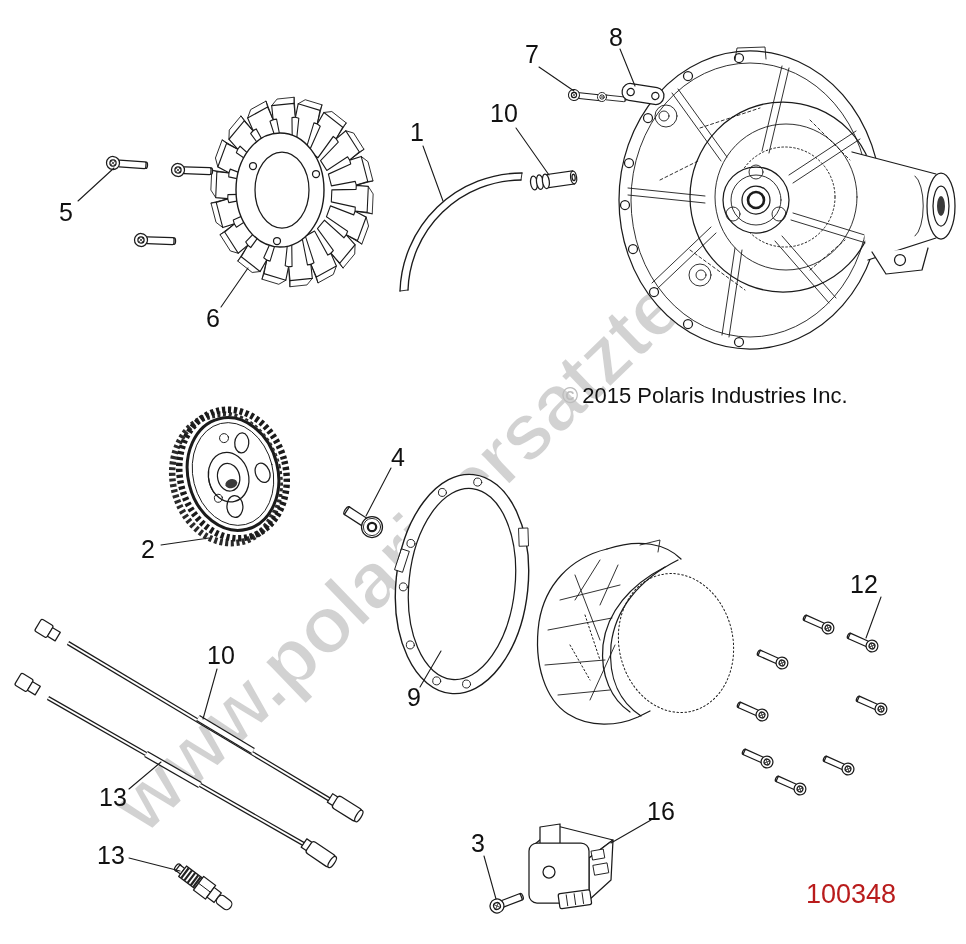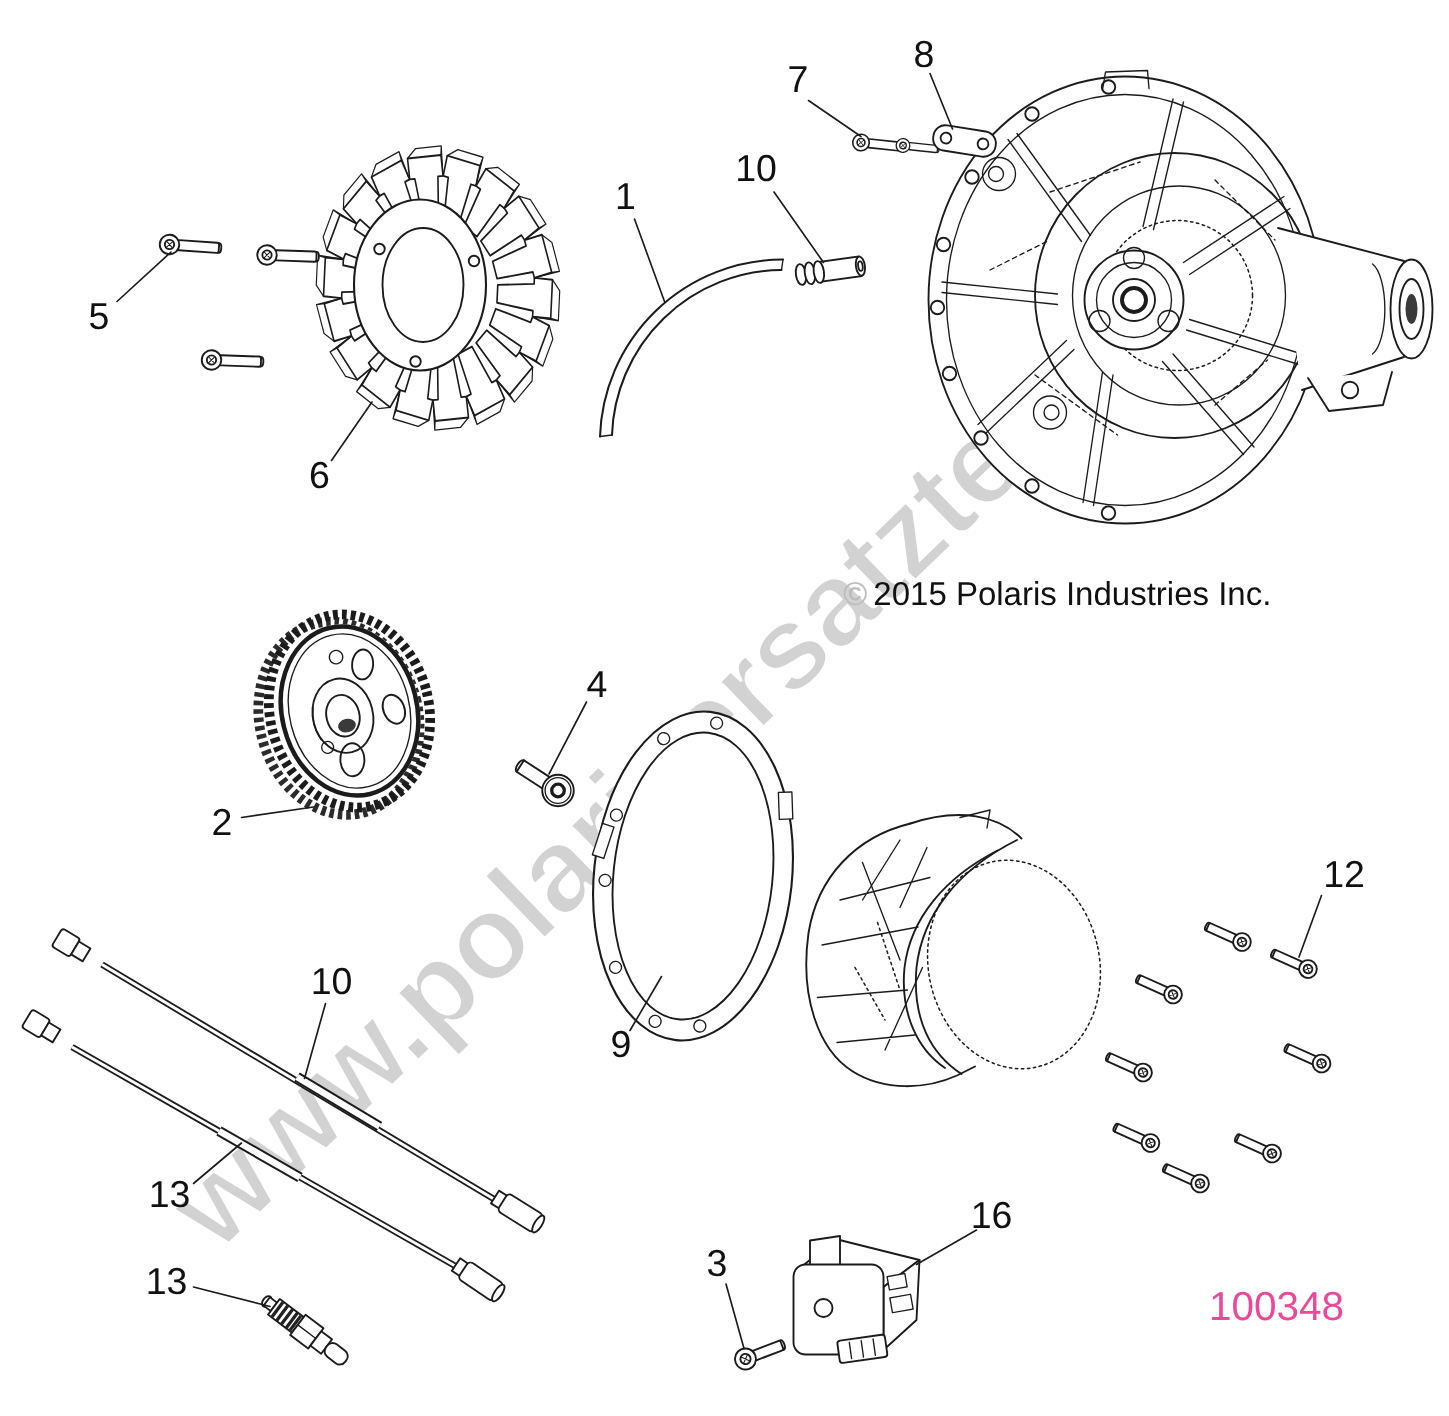--- a/index.html
+++ b/index.html
@@ -14,21 +14,21 @@
   .ln{fill:none;stroke:#1b1b1b;stroke-width:1.25;stroke-linecap:round;stroke-linejoin:round;}
   .wf{fill:#ffffff;stroke:#1b1b1b;stroke-width:1.25;stroke-linecap:round;stroke-linejoin:round;}
   .thin{stroke-width:.9;}
   .dsh{stroke-dasharray:3 2.6;}
   .dot{stroke-dasharray:1.6 2.4;stroke-width:1;}
   .df{fill:#3a3a3a;stroke:none;}
   .co{position:absolute;z-index:2;transform:translate(-50%,-50%);
       font-size:25px;color:#111;line-height:1;}
   .copyright{position:absolute;z-index:2;left:562px;top:383px;font-size:22px;color:#111;}
   .copyright .sym{color:#bdbdbd;font-weight:bold;margin-right:4px;}
-  .pnum{position:absolute;z-index:2;left:806px;top:856px;font-size:27px;color:#ec4899;}
+  .pnum{position:absolute;z-index:2;left:806px;top:879px;font-size:27px;color:#b91c1c;}
 </style>
 </head>
 <body>
 
 <div id="stage">
 
   <div class="watermark">www.polarisersatzteile.de</div>
 
   <svg class="art" width="966" height="944" viewBox="0 0 966 944">
     <defs>
@@ -311,21 +311,21 @@
   <div class="co" style="left:148px;top:549px">2</div>
   <div class="co" style="left:478px;top:843px">3</div>
   <div class="co" style="left:398px;top:457px">4</div>
   <div class="co" style="left:66px;top:212px">5</div>
   <div class="co" style="left:213px;top:318px">6</div>
   <div class="co" style="left:532px;top:54px">7</div>
   <div class="co" style="left:616px;top:37px">8</div>
   <div class="co" style="left:414px;top:697px">9</div>
   <div class="co" style="left:504px;top:113px">10</div>
   <div class="co" style="left:111px;top:855px">13</div>
-  <div class="co" style="left:896px;top:584px">12</div>
+  <div class="co" style="left:864px;top:584px">12</div>
   <div class="co" style="left:113px;top:797px">13</div>
   <div class="co" style="left:221px;top:655px">10</div>
   <div class="co" style="left:661px;top:811px">16</div>
 
   <div class="copyright">
     <span class="sym">©</span><span>2015 Polaris Industries Inc.</span>
   </div>
   <div class="pnum">100348</div>
 </div>
 

